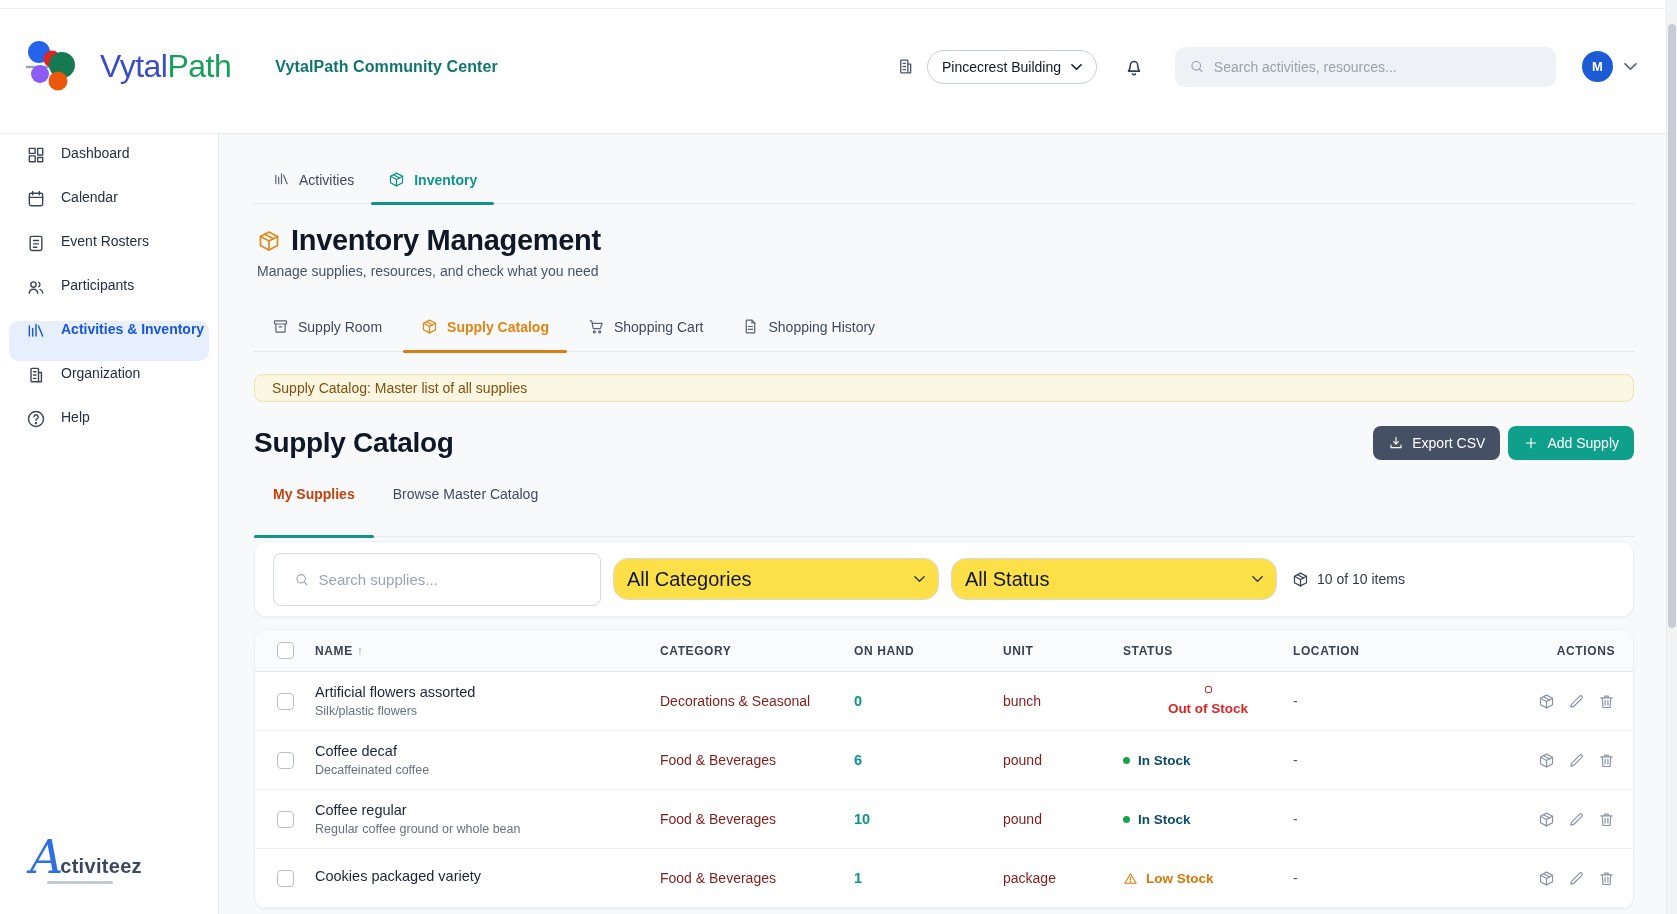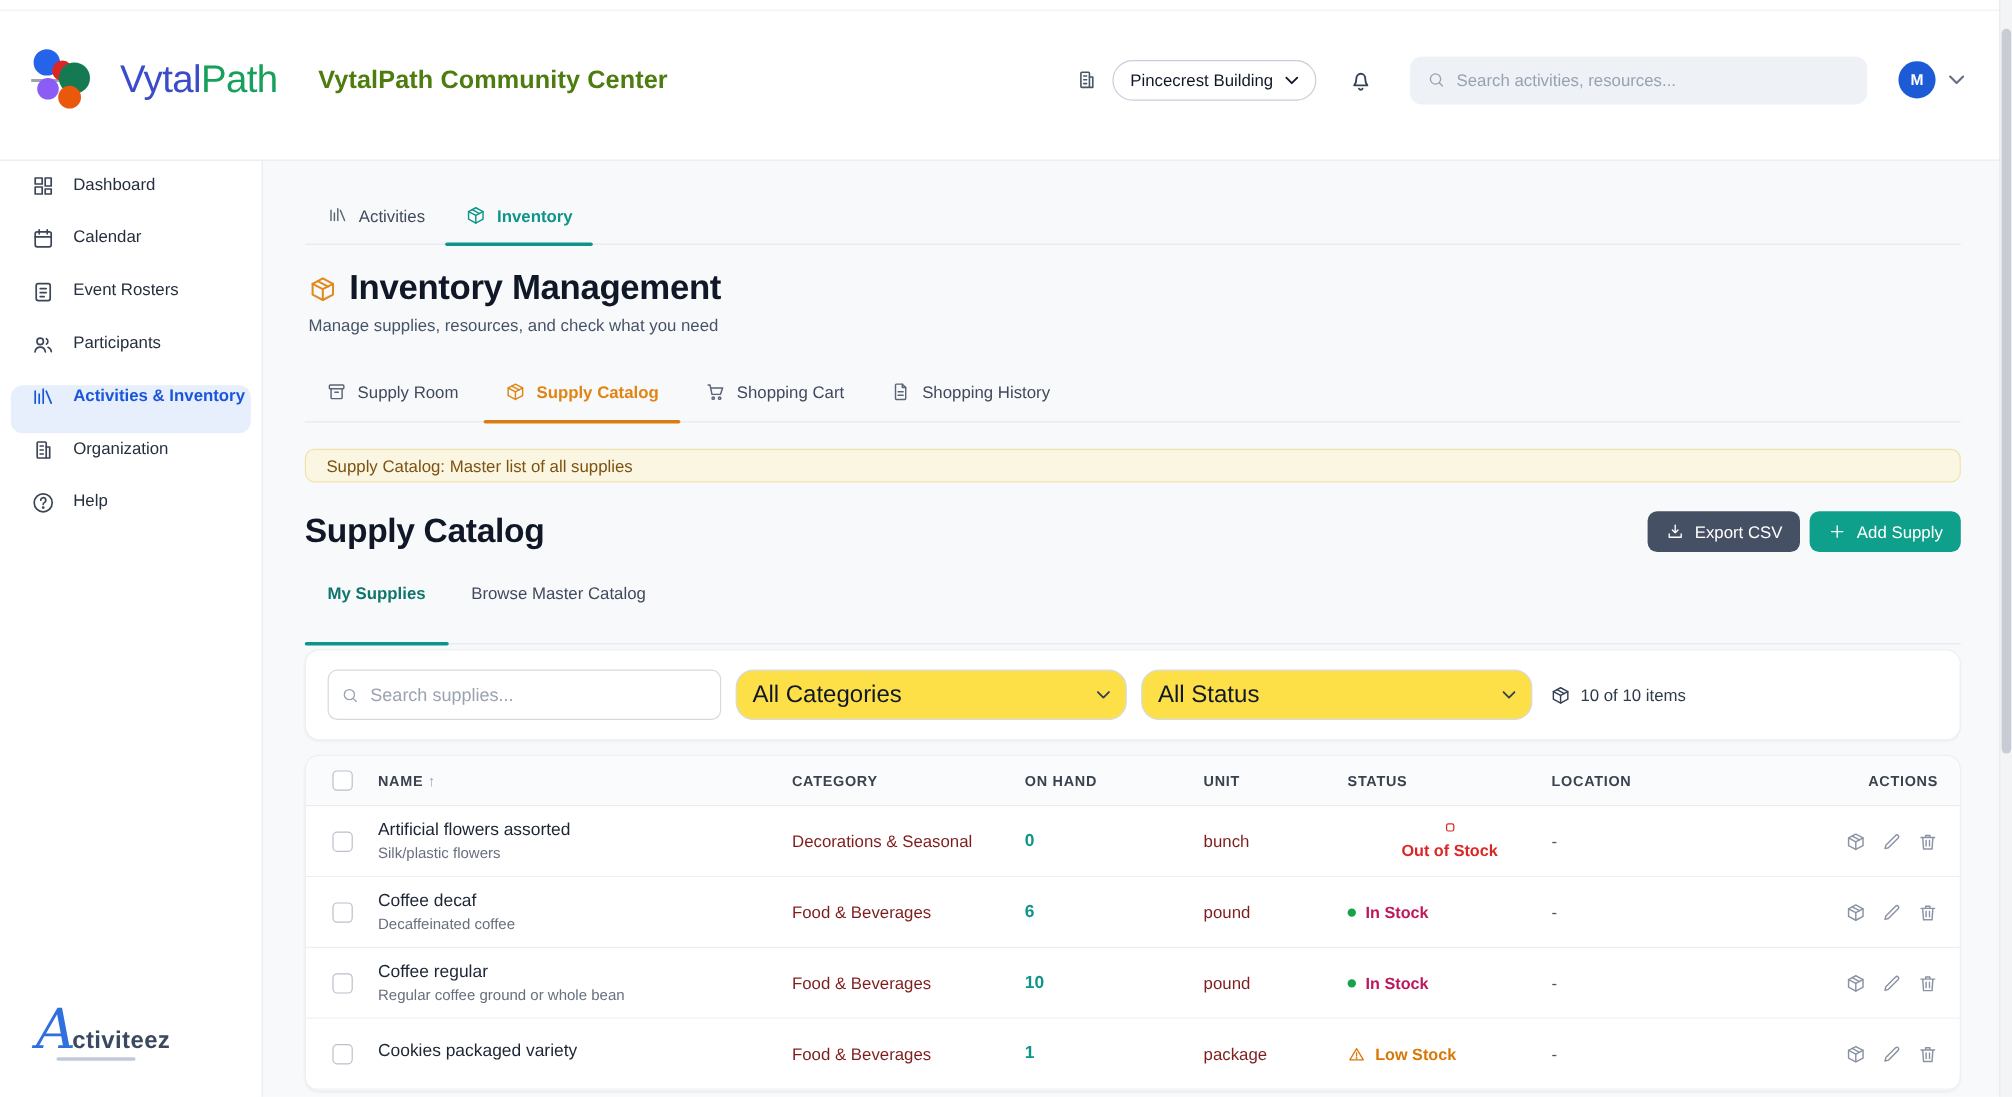--- a/index.html
+++ b/index.html
@@ -12,21 +12,21 @@
   .scroll-track { position:absolute; right:0; top:0; width:11px; height:914px; background:#F3F4F6; border-left:1px solid #E8EAED; z-index:50; }
   .scroll-thumb { position:absolute; left:1px; top:24px; width:8px; height:604px; border-radius:4px; background:#C8CDD5; }
 
   
   .topbar { position:absolute; left:0; top:0; width:1677px; height:134px; background:#fff;
     border-bottom:1px solid #E8EAEE; display:flex; align-items:center; padding:0 40px 0 22px; z-index:10; }
   .topbar::before { content:''; position:absolute; top:8px; left:0; right:0; height:1px; background:#EEF0F3; }
   .logo { display:flex; align-items:center; }
   .brand { font-size:32px; font-weight:normal; letter-spacing:-0.5px; margin-left:20px; }
   .b1 { color:#3B4CC8; } .b2 { color:#16A05B; }
-  .app-title { font-size:21px; font-weight:bold; color:#4d7c0f; margin-left:34px; letter-spacing:0.1px; }
+  .app-title { font-size:16px; font-weight:bold; color:#0f766e; margin-left:44px; letter-spacing:0.1px; }
   .h-right { margin-left:auto; display:flex; align-items:center; }
   .h-build-ic { color:#4A5568; }
   .pill { margin-left:12px; height:34px; border:1px solid #C8CFD9; border-radius:17px; background:#fff;
     display:flex; align-items:center; padding:0 14px; font-size:14px; color:#101828; cursor:pointer; gap:10px; }
   .bell { margin-left:26px; color:#344054; cursor:pointer; }
   .gsearch { margin-left:30px; width:381px; height:40px; background:#EEF1F6; border-radius:10px;
     display:flex; align-items:center; padding:0 14px; gap:9px; color:#98A2B3; }
   .gsearch input { border:none; outline:none; background:transparent; font-size:14px; width:100%;
     font-family:"Liberation Sans", sans-serif; color:#344054; }
   .gsearch input::placeholder { color:#98A2B3; }
@@ -85,28 +85,28 @@
   .section-row h3 { font-size:28px; font-weight:bold; color:#101828; letter-spacing:-0.3px; }
   .btns { margin-left:auto; display:flex; gap:8px; }
   .btn { height:34px; border:none; border-radius:8px; display:flex; align-items:center; gap:8px;
     padding:11px 15px; font-size:14px; color:#fff; cursor:pointer; font-family:"Liberation Sans", sans-serif; }
   .btn-export { background:#465064; }
   .btn-add { background:#0FA08B; }
   .btn .b-ic { width:16px; height:16px; }
 
   .view-tabs { margin-top:16px; }
   .view-tabs .tab { padding:10px 19px 34px; font-size:14px; }
-  .view-tabs .tab.active { color:#0f766e; }
+  .view-tabs .tab.active { color:#c2410c; }
   .view-tabs .tab.active::after { background:#0E9488; }
 
   .card { background:#fff; border:1px solid #EDEFF2; border-radius:12px; box-shadow:0 1px 2px rgba(16,24,40,.04); }
 
   .filter-card { margin-top:4px; height:76px; display:flex; align-items:center; padding:0 18px; gap:12px; }
-  .f-search { width:328px; height:42px; border:1px solid #D5DAE1; border-radius:8px; background:#fff;
-    display:flex; align-items:center; padding:0 10px; gap:9px; color:#9AA3AF; }
+  .f-search { width:328px; height:53px; border:1px solid #D5DAE1; border-radius:8px; background:#fff;
+    display:flex; align-items:center; padding:0 20px; gap:9px; color:#9AA3AF; }
   .f-search input { border:none; outline:none; font-size:15px; width:100%; font-family:"Liberation Sans", sans-serif; color:#344054; }
   .f-search input::placeholder { color:#9AA3AF; }
   .f-select { width:326px; height:42px; border:1px solid #D5DAE1; border-radius:15px; background:#fde047;
     display:flex; align-items:center; justify-content:space-between; padding:0 13px; font-size:20px; color:#101828; cursor:pointer; }
   .f-select .chev { color:#344054; }
   .f-count { display:flex; align-items:center; gap:8px; font-size:14px; color:#2F3A4A; margin-left:3px; }
   .f-count .t-ic { width:17px; height:17px; color:#344054; }
 
   .table-card { margin-top:12px; overflow:hidden; min-height:280px; }
   .tr { display:grid; grid-template-columns:60px 345px 194px 149px 120px 170px 240px 1fr; align-items:center; }
@@ -115,21 +115,21 @@
   .th-actions { text-align:right; padding-right:18px; }
   .sort-arrow { color:#98A2B3; font-weight:normal; margin-left:4px; }
   .row { height:59px; border-bottom:1px solid #EDF0F3; background:#fff; }
   .cell-check { display:flex; justify-content:center; }
   .checkbox { width:17px; height:17px; border:1.5px solid #B9C0CB; border-radius:4px; background:#fff; cursor:pointer; }
   .c-name .nm { font-size:14.5px; font-weight:500; color:#1B2534; }
   .c-name .ds { font-size:12.5px; color:#68707E; margin-top:4px; }
   .c-txt { font-size:14px; color:#7f1d1d; }
   .c-onhand { font-size:14.5px; font-weight:bold; color:#0E9488; }
   .c-status { display:flex; align-items:center; gap:8px; font-size:13.5px; font-weight:600; }
-  .st-out { color:#DC2626;flex-direction:column; } .st-in { color:#be185d; } .st-low { color:#D97706; }
+  .st-out { color:#DC2626;flex-direction:column; } .st-in { color:#0c4a6e; } .st-low { color:#D97706; }
   .mk-out { width:7px; height:7px; border:1.5px solid #DC2626; border-radius:2px; display:inline-block; }
   .mk-in { width:7px; height:7px; background:#17A34A; border-radius:50%; display:inline-block; }
   .mk-low { width:15px; height:15px; color:#D97706; }
   .c-loc { font-size:14px; color:#4A5568; }
   .c-actions { display:flex; justify-content:flex-end; gap:13px; padding-right:18px; color:#8A93A3; }
   .act-btn { width:17px; height:17px; cursor:pointer; color:#8A93A3; background:none; border:none; padding:0; }
 </style>
 </head>
 <body>
 

